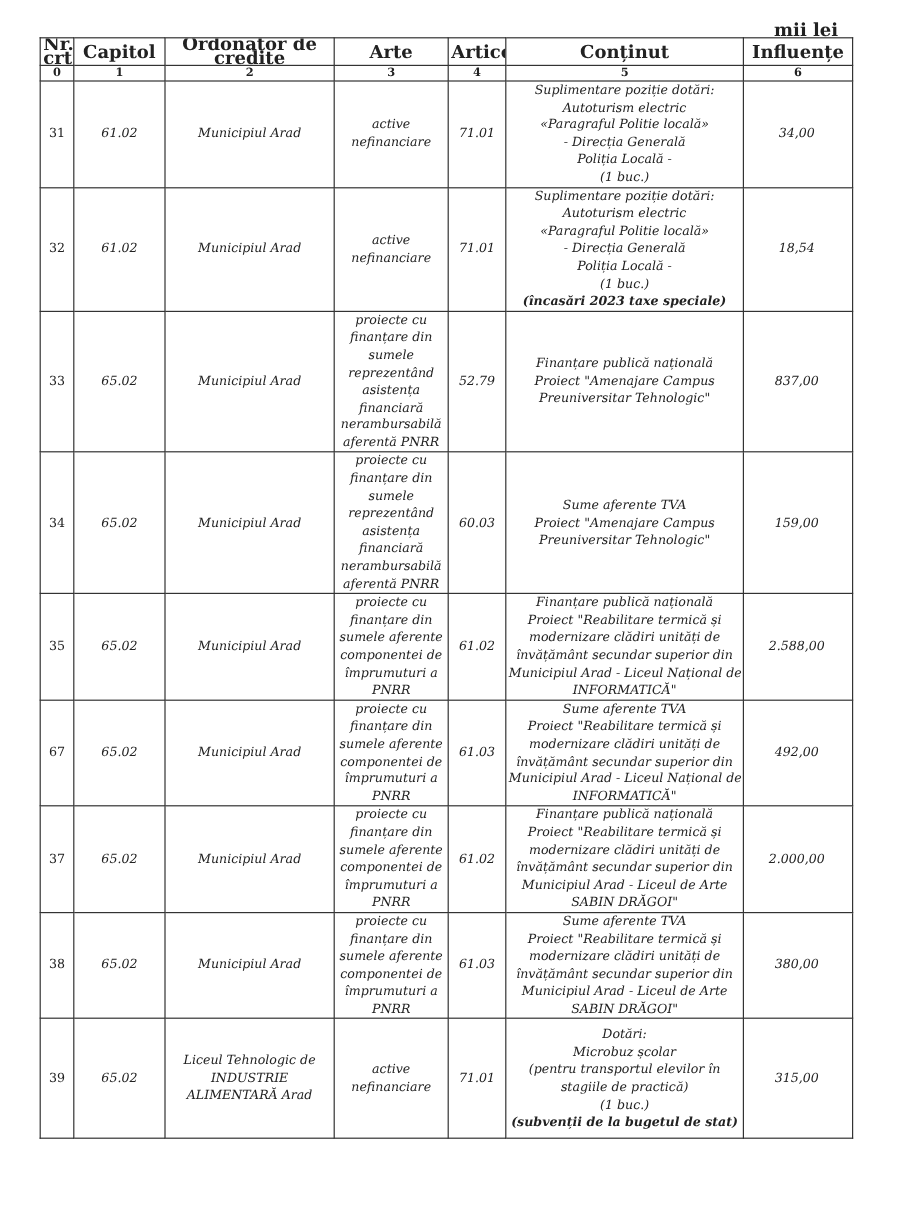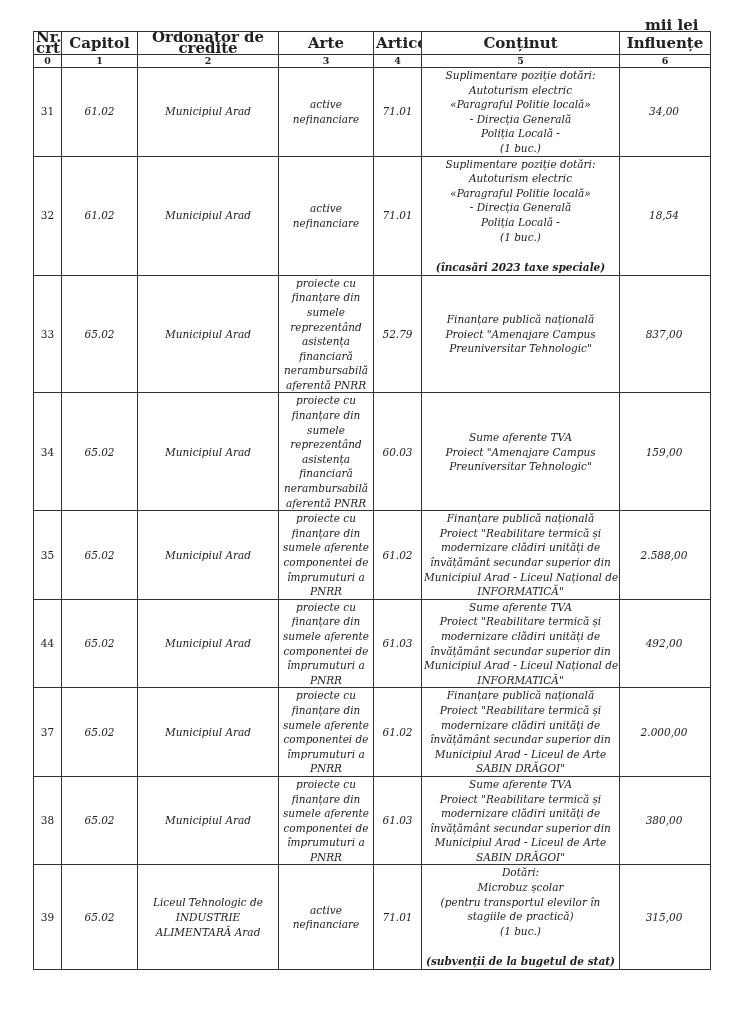--- a/index.html
+++ b/index.html
@@ -9,21 +9,21 @@
           font-size: 15px; text-align: left; }
   table { position: absolute; left: 33px; top: 31px; border-collapse: collapse;
           table-layout: fixed; width: 677px; }
   td, th { border: 1px solid #333; padding: 0 2px; text-align: center; vertical-align: middle;
            font-size: 10.5px; line-height: 14.6px; overflow: hidden; }
   th { font-weight: bold; font-size: 15px; line-height: 11px; height: 20px; }
   tr.idx td { font-weight: bold; font-size: 9.5px; height: 12px; line-height: 12px; }
   td.it { font-style: italic; }
   td.nr { font-style: normal; }
   td.amt { font-style: italic; padding-right: 4px; }
-  .bold { font-weight: bold; font-style: italic; display: block; white-space: nowrap; margin-top: 16px; }
+  .bold { font-weight: bold; font-style: italic; display: block; white-space: nowrap; }
   .line { display: block; white-space: nowrap; }
 </style>
 </head>
 <body>
 
 <div class="unit">mii lei</div>
 
 <table>
   <colgroup>
     <col style="width:28px">
@@ -124,21 +124,21 @@
           <span class="line">Finanțare publică națională</span>
           <span class="line">Proiect "Reabilitare termică și</span>
           <span class="line">modernizare clădiri unități de</span>
           <span class="line">învățământ secundar superior din</span>
           <span class="line">Municipiul Arad - Liceul Național de</span>
           <span class="line">INFORMATICĂ"</span>
         </td>
         <td class="amt">2.588,00</td>
       </tr>
       <tr style="height: 88px;">
-        <td class="nr">44</td>
+        <td class="nr">67</td>
         <td class="it">65.02</td>
         <td class="it">Municipiul Arad</td>
         <td class="it">proiecte cu finanțare din sumele aferente componentei de împrumuturi a PNRR</td>
         <td class="it">61.03</td>
         <td class="it">
           <span class="line">Sume aferente TVA</span>
           <span class="line">Proiect "Reabilitare termică și</span>
           <span class="line">modernizare clădiri unități de</span>
           <span class="line">învățământ secundar superior din</span>
           <span class="line">Municipiul Arad - Liceul Național de</span>

